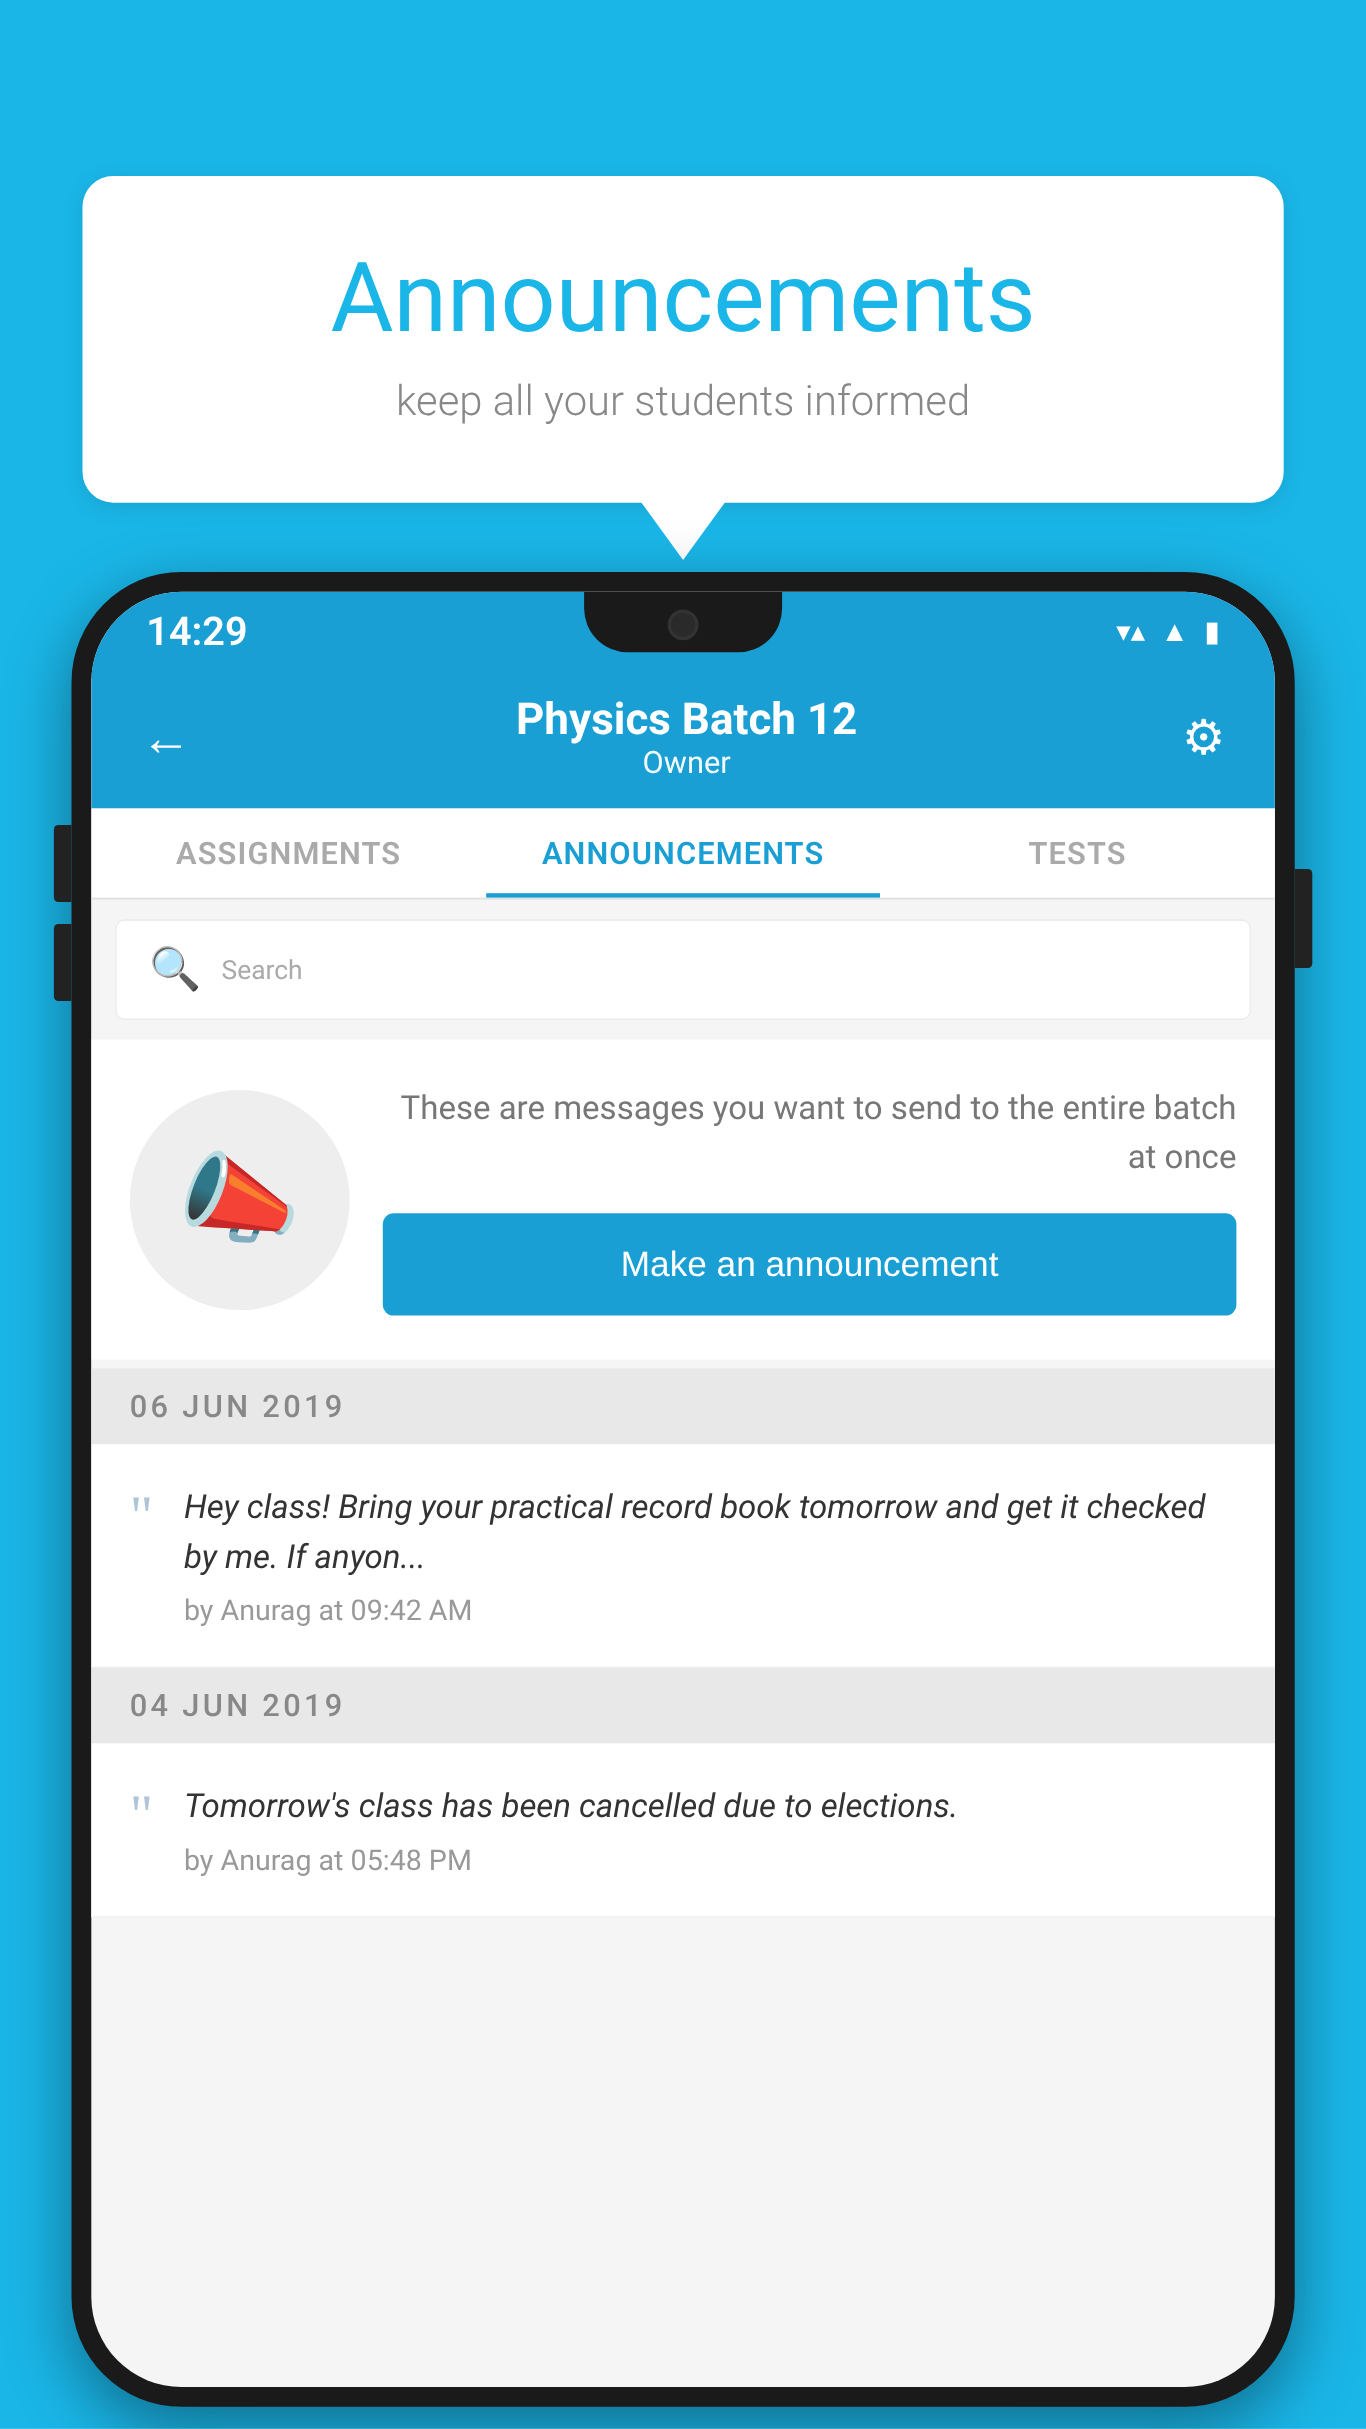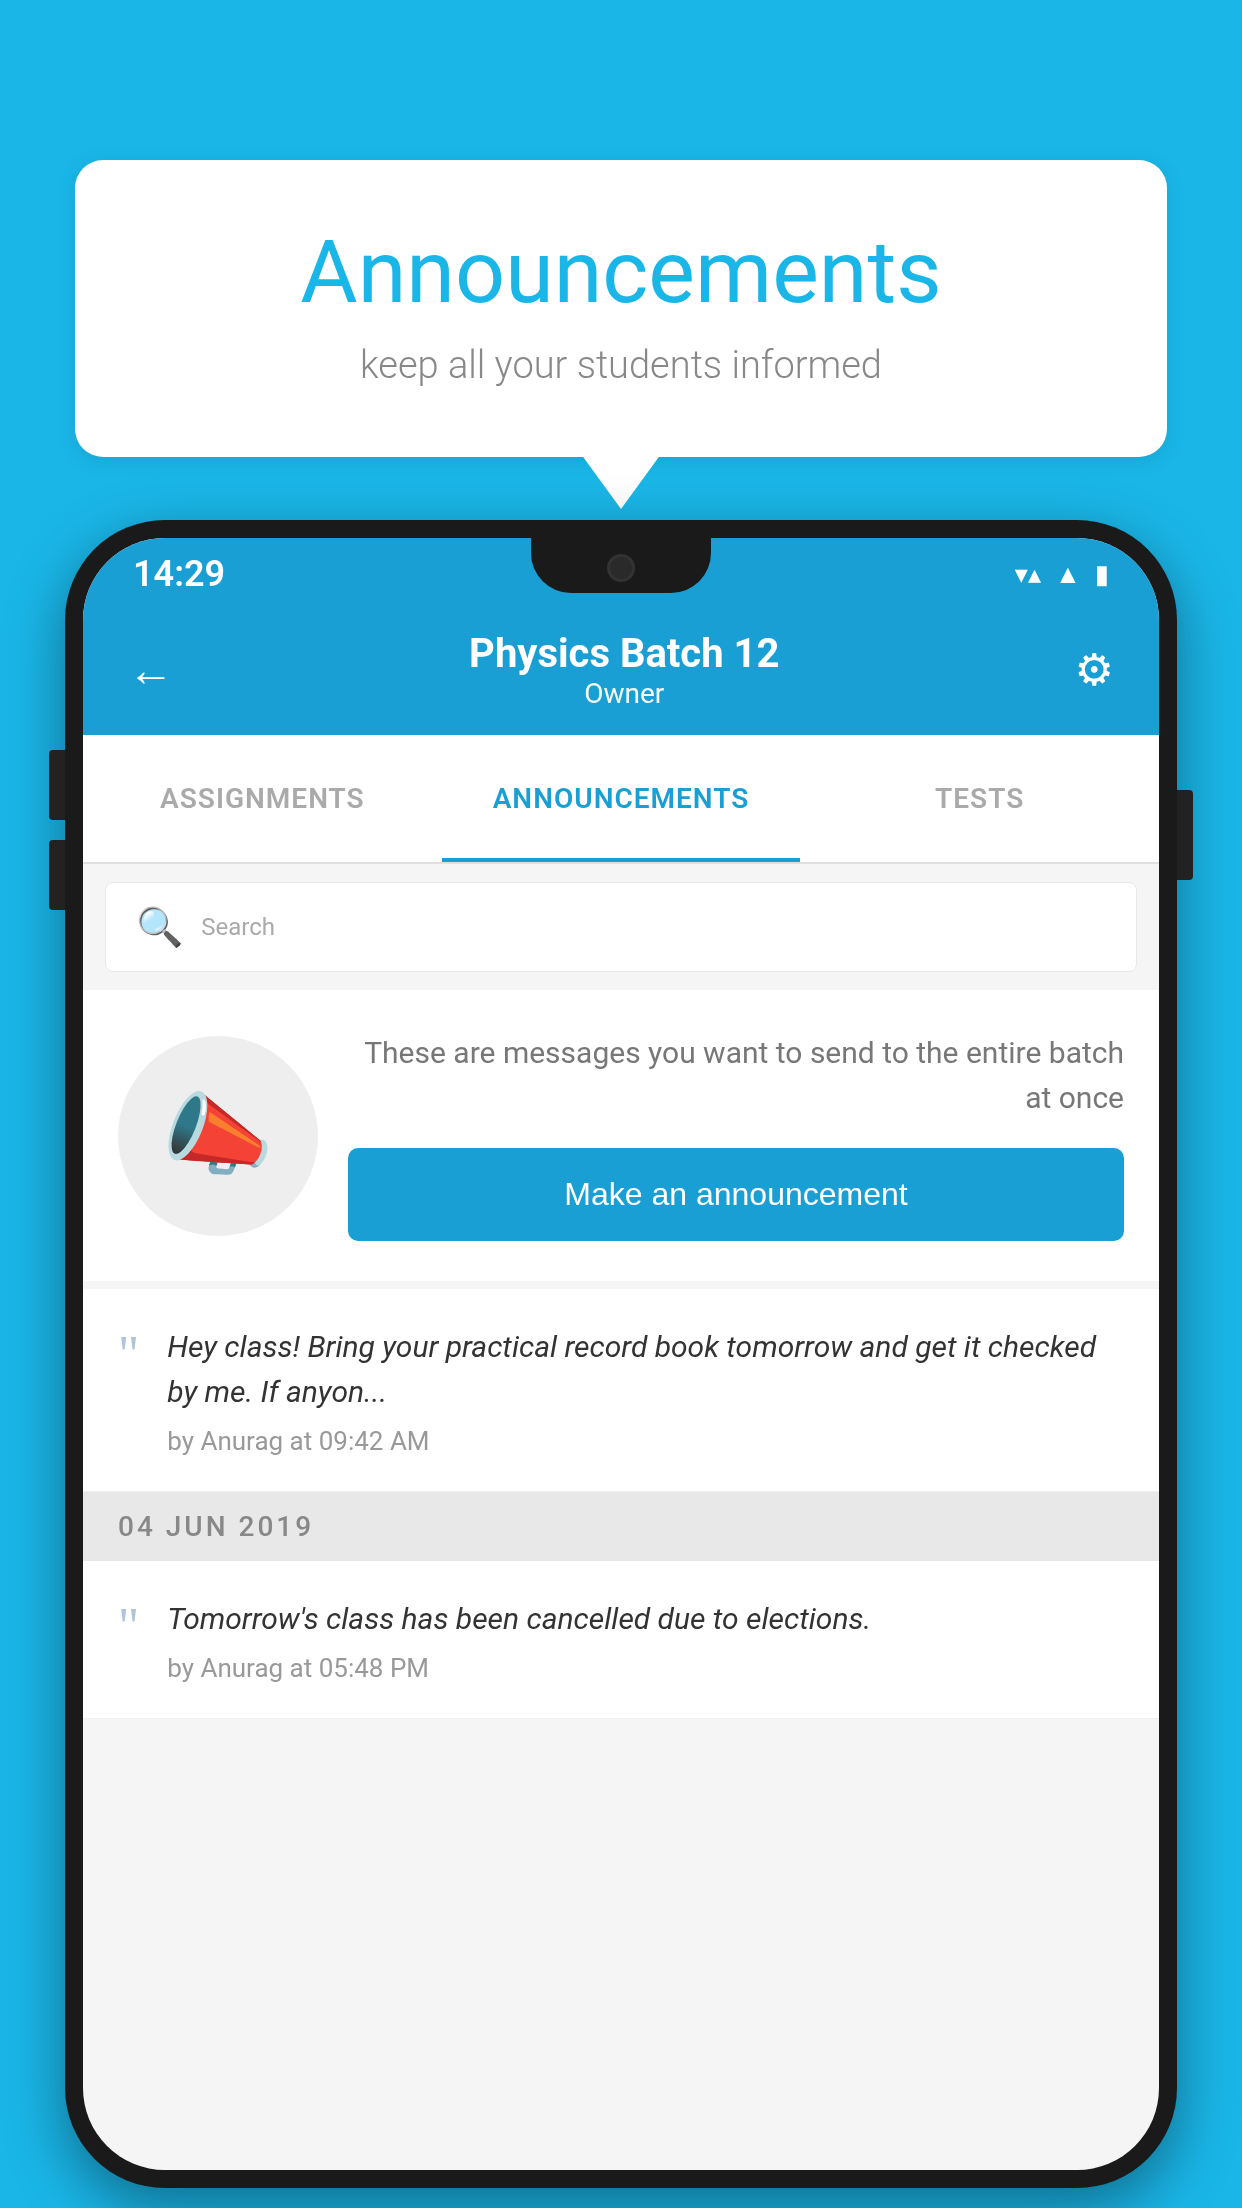--- a/index.html
+++ b/index.html
@@ -182,21 +182,21 @@
     
     .tabs-bar {
       background: white;
       display: flex;
       border-bottom: 2px solid #e0e0e0;
     }
 
     .tab-item {
       flex: 1;
       text-align: center;
-      padding: 47px 10px;
+      padding: 24px 10px;
       font-size: 28px;
       font-weight: 600;
       color: #aaa;
       letter-spacing: 1px;
       cursor: pointer;
       position: relative;
     }
 
     .tab-item.active {
       color: #1a9fd4;
@@ -431,20 +431,21 @@
         <div class="cta-section">
           <div class="cta-icon-circle">
             <span class="megaphone-icon">📣</span>
           </div>
           <div class="cta-right">
             <div class="cta-description">These are messages you want to send to the entire batch at once</div>
             <button class="cta-button">Make an announcement</button>
           </div>
         </div>
 
+        <div class="date-separator">06  JUN  2019</div>
 
         <div class="announcement-item">
           <div class="quote-icon">"</div>
           <div class="announcement-content">
             <div class="announcement-text">Hey class! Bring your practical record book tomorrow and get it checked by me. If anyon...</div>
             <div class="announcement-meta">by Anurag at 09:42 AM</div>
           </div>
         </div>
 
         <div class="date-separator">04  JUN  2019</div>

